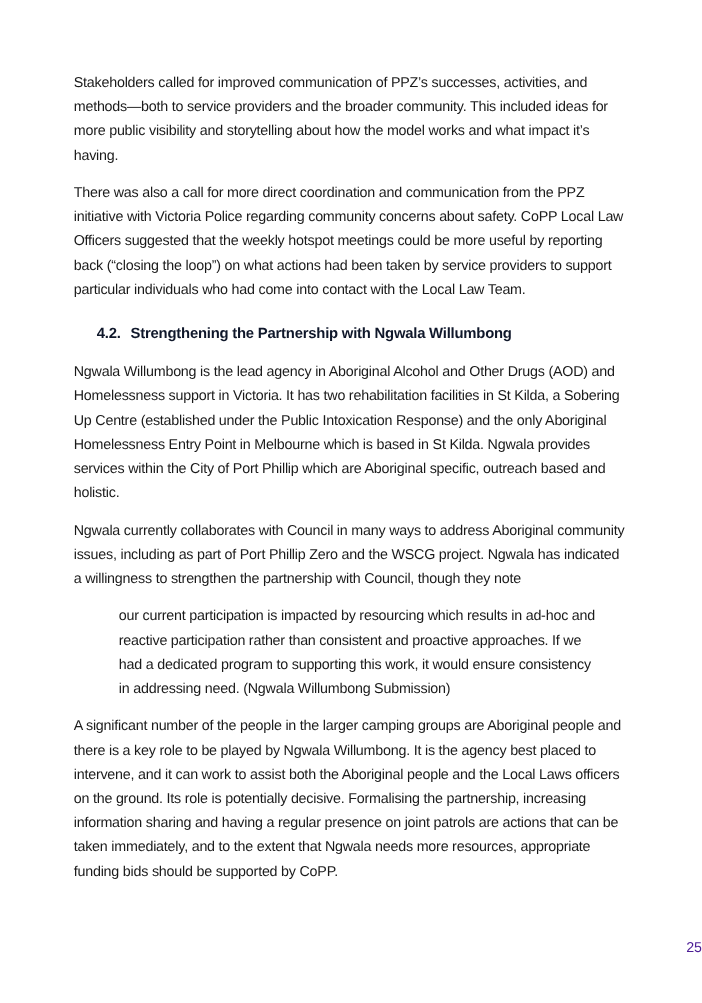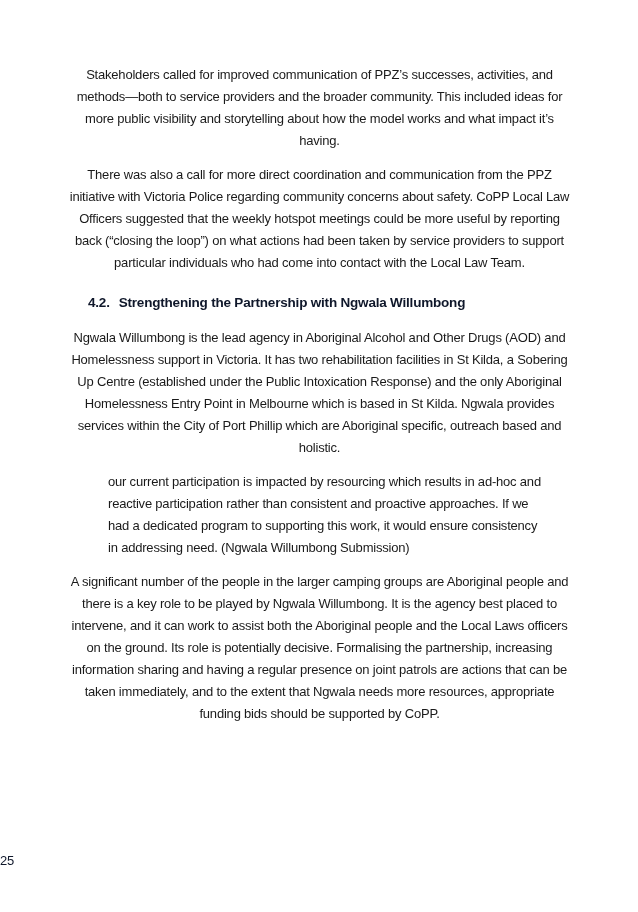--- a/index.html
+++ b/index.html
@@ -16,21 +16,21 @@
     padding: 64px 66px 0 67px;
     font-family: "Liberation Sans", sans-serif;
     font-size: 13px;
     letter-spacing: -0.2px;
     line-height: 22px;
     color: #1a1a1a;
     overflow: hidden;
   }
   .para {
     margin: 0 0 12px 0;
-    text-align: center;
+    text-align: left;
   }
   .section-heading {
     margin: 18px 0 13px 21px;
     font-size: 13.5px;
     font-weight: bold;
     color: #0f172a;
   }
   .section-heading .sec-num {
     margin-right: 9px;
   }
@@ -40,40 +40,41 @@
   .block-quote .quote-text {
   }
   .block-quote .quote-cite {
     font-style: normal;
   }
   .page-number {
     position: absolute;
     bottom: 40px;
     left: 0;
     width: 100%;
-    text-align: left;
+    text-align: right;
     font-size: 13px;
-    color: #0f172a;
+    color: #4c1d95;
   }
 </style>
 </head>
 <body>
 
 <div class="page">
 
   <p class="para">Stakeholders called for improved communication of PPZ’s successes, activities, and methods—both to service providers and the broader community. This included ideas for more public visibility and storytelling about how the model works and what impact it’s having.</p>
 
   <p class="para">There was also a call for more direct coordination and communication from the PPZ initiative with Victoria Police regarding community concerns about safety. CoPP Local Law Officers suggested that the weekly hotspot meetings could be more useful by reporting back (“closing the loop”) on what actions had been taken by service providers to support particular individuals who had come into contact with the Local Law Team.</p>
 
   <h2 class="section-heading">
     <span class="sec-num">4.2.</span><span>Strengthening the Partnership with Ngwala Willumbong</span>
   </h2>
 
   <p class="para">Ngwala Willumbong is the lead agency in Aboriginal Alcohol and Other Drugs (AOD) and Homelessness support in Victoria. It has two rehabilitation facilities in St Kilda, a Sobering Up Centre (established under the Public Intoxication Response) and the only Aboriginal Homelessness Entry Point in Melbourne which is based in St Kilda. Ngwala provides services within the City of Port Phillip which are Aboriginal specific, outreach based and holistic.</p>
 
+  <p class="para">Ngwala currently collaborates with Council in many ways to address Aboriginal community issues, including as part of Port Phillip Zero and the WSCG project. Ngwala has indicated a willingness to strengthen the partnership with Council, though they note</p>
 
   <div class="block-quote">
     <span class="quote-text">our current participation is impacted by resourcing which results in ad-hoc and reactive participation rather than consistent and proactive approaches. If we had a dedicated program to supporting this work, it would ensure consistency in addressing need</span><span class="quote-cite">. (Ngwala Willumbong Submission)</span>
   </div>
 
   <p class="para">A significant number of the people in the larger camping groups are Aboriginal people and there is a key role to be played by Ngwala Willumbong. It is the agency best placed to intervene, and it can work to assist both the Aboriginal people and the Local Laws officers on the ground. Its role is potentially decisive. Formalising the partnership, increasing information sharing and having a regular presence on joint patrols are actions that can be taken immediately, and to the extent that Ngwala needs more resources, appropriate funding bids should be supported by CoPP.</p>
 
   <div class="page-number">25</div>
 
 </div>

